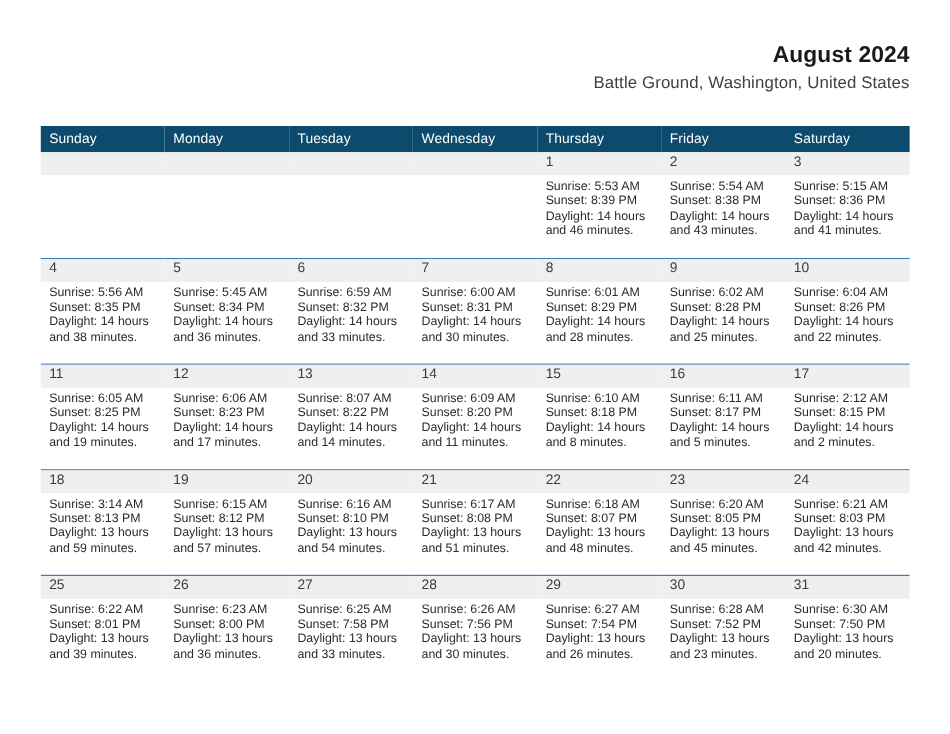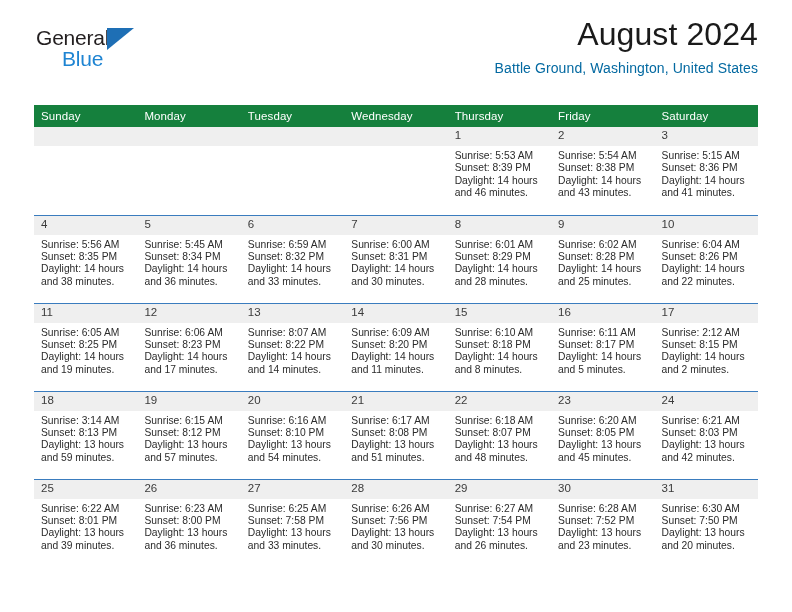--- a/index.html
+++ b/index.html
@@ -40,47 +40,47 @@
   .logo-blue {
     position: absolute;
     left: 28px; top: 21px;
     font-size: 21px;
     letter-spacing: -0.2px;
     color: #1e84d2;
     font-family: "Liberation Sans", sans-serif;
   }
   .title {
     position: absolute;
-    right: 0; top: 16px;
-    font-size: 32px;
+    right: 0; top: 36px;
+    font-size: 19px;
     color: #1a1a1a;
-    font-weight: normal;
+    font-weight: bold;
     letter-spacing: 0.1px;
   }
   .subtitle {
     position: absolute;
     right: 0; top: 60px;
     font-size: 14px;
-    color: #0369a1;
+    color: #404040;
     letter-spacing: 0.1px;
   }
 
   
   .cal {
     position: absolute;
     left: 34px; top: 105px;
     width: 724px;
   }
   table.calendar {
     width: 724px;
     border-collapse: collapse;
     table-layout: fixed;
   }
   table.calendar th {
-    background: #15803d;
+    background: #0c4a6e;
     color: #ffffff;
     font-size: 11.5px;
     font-weight: normal;
     text-align: left;
     padding: 5px 0 5px 7px;
     height: 21px;
     letter-spacing: 0.1px;
   }
   table.calendar td {
     vertical-align: top;
@@ -106,25 +106,20 @@
     color: #2b2b2b;
   }
   .lines div { white-space: nowrap; }
 </style>
 </head>
 <body>
 
 <div class="page">
 
   <div class="top">
-    <div class="logo">
-      <span class="logo-general">General</span>
-      <span class="logo-tri"></span>
-      <span class="logo-blue">Blue</span>
-    </div>
     <div class="title">August 2024</div>
     <div class="subtitle">Battle Ground, Washington, United States</div>
   </div>
 
   <div class="cal">
     <table class="calendar">
       <thead>
         <tr>
           <th>Sunday</th>
           <th>Monday</th>

